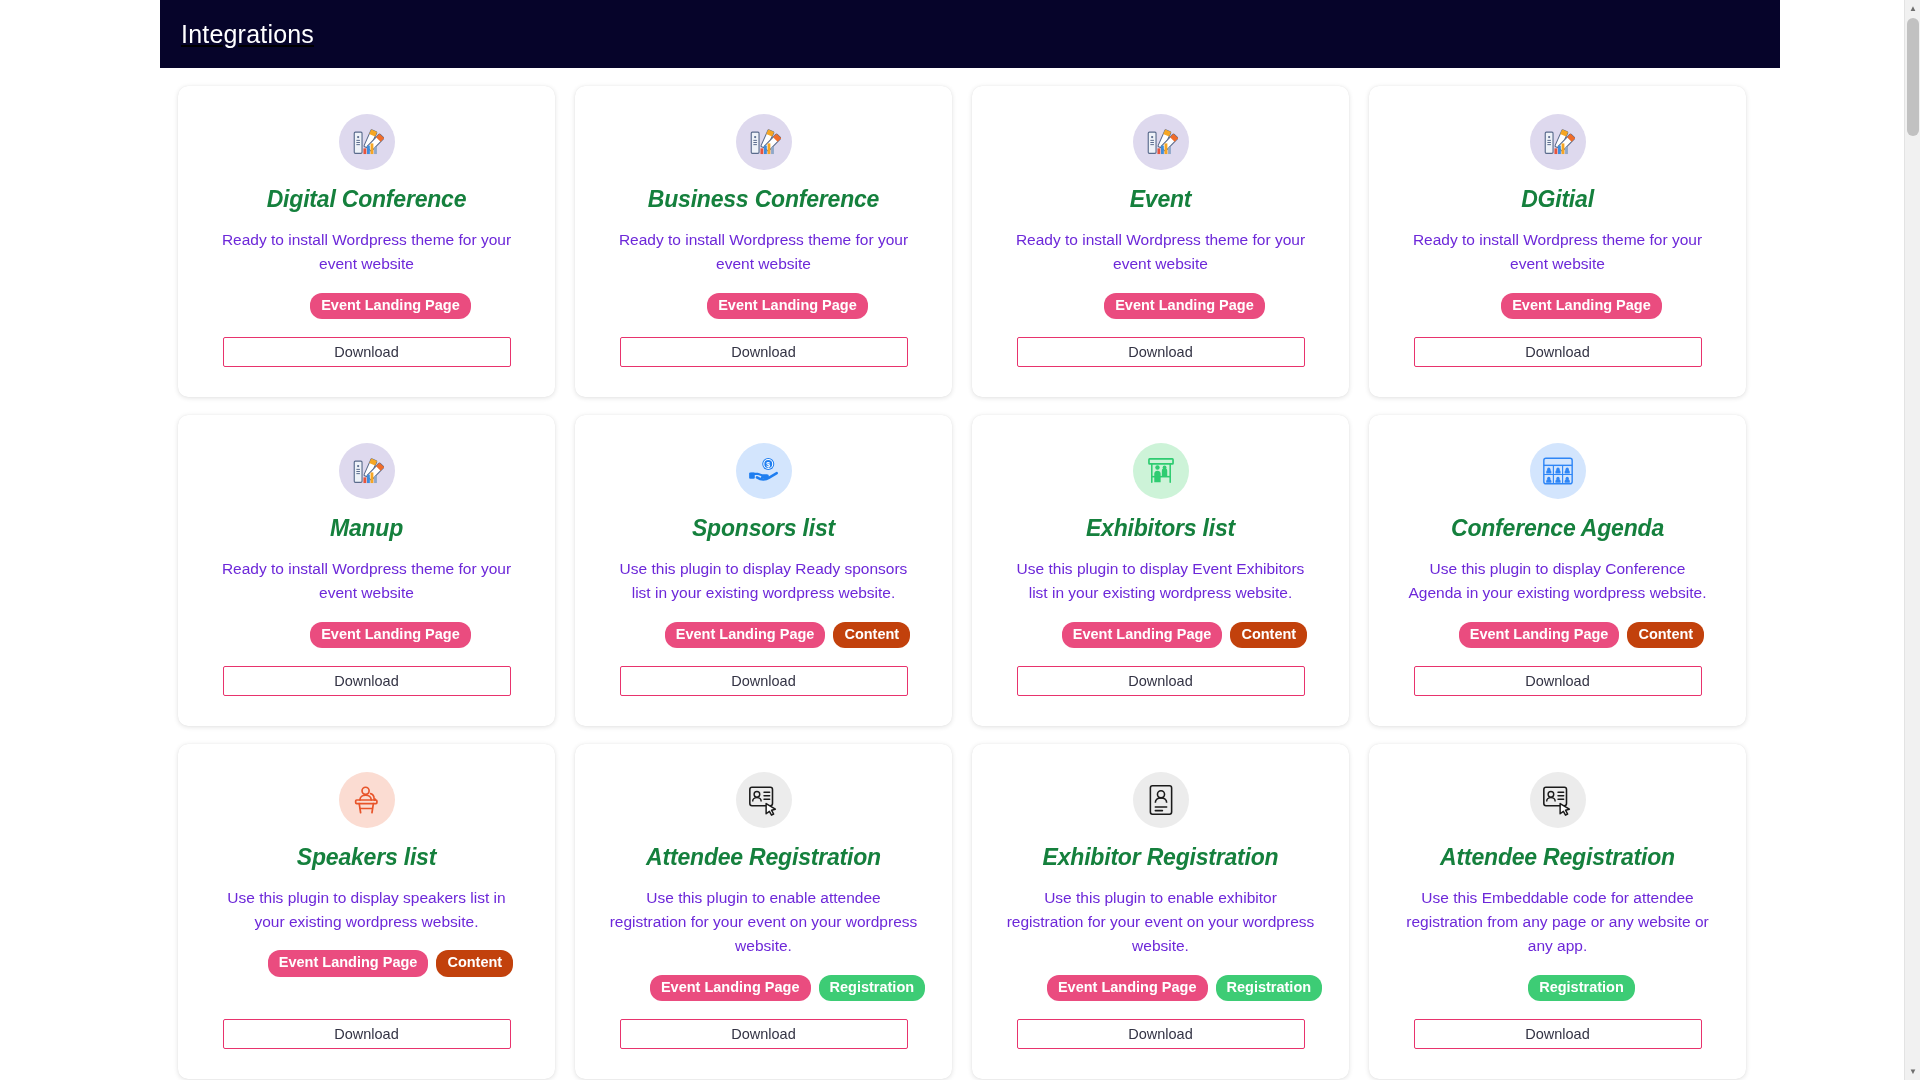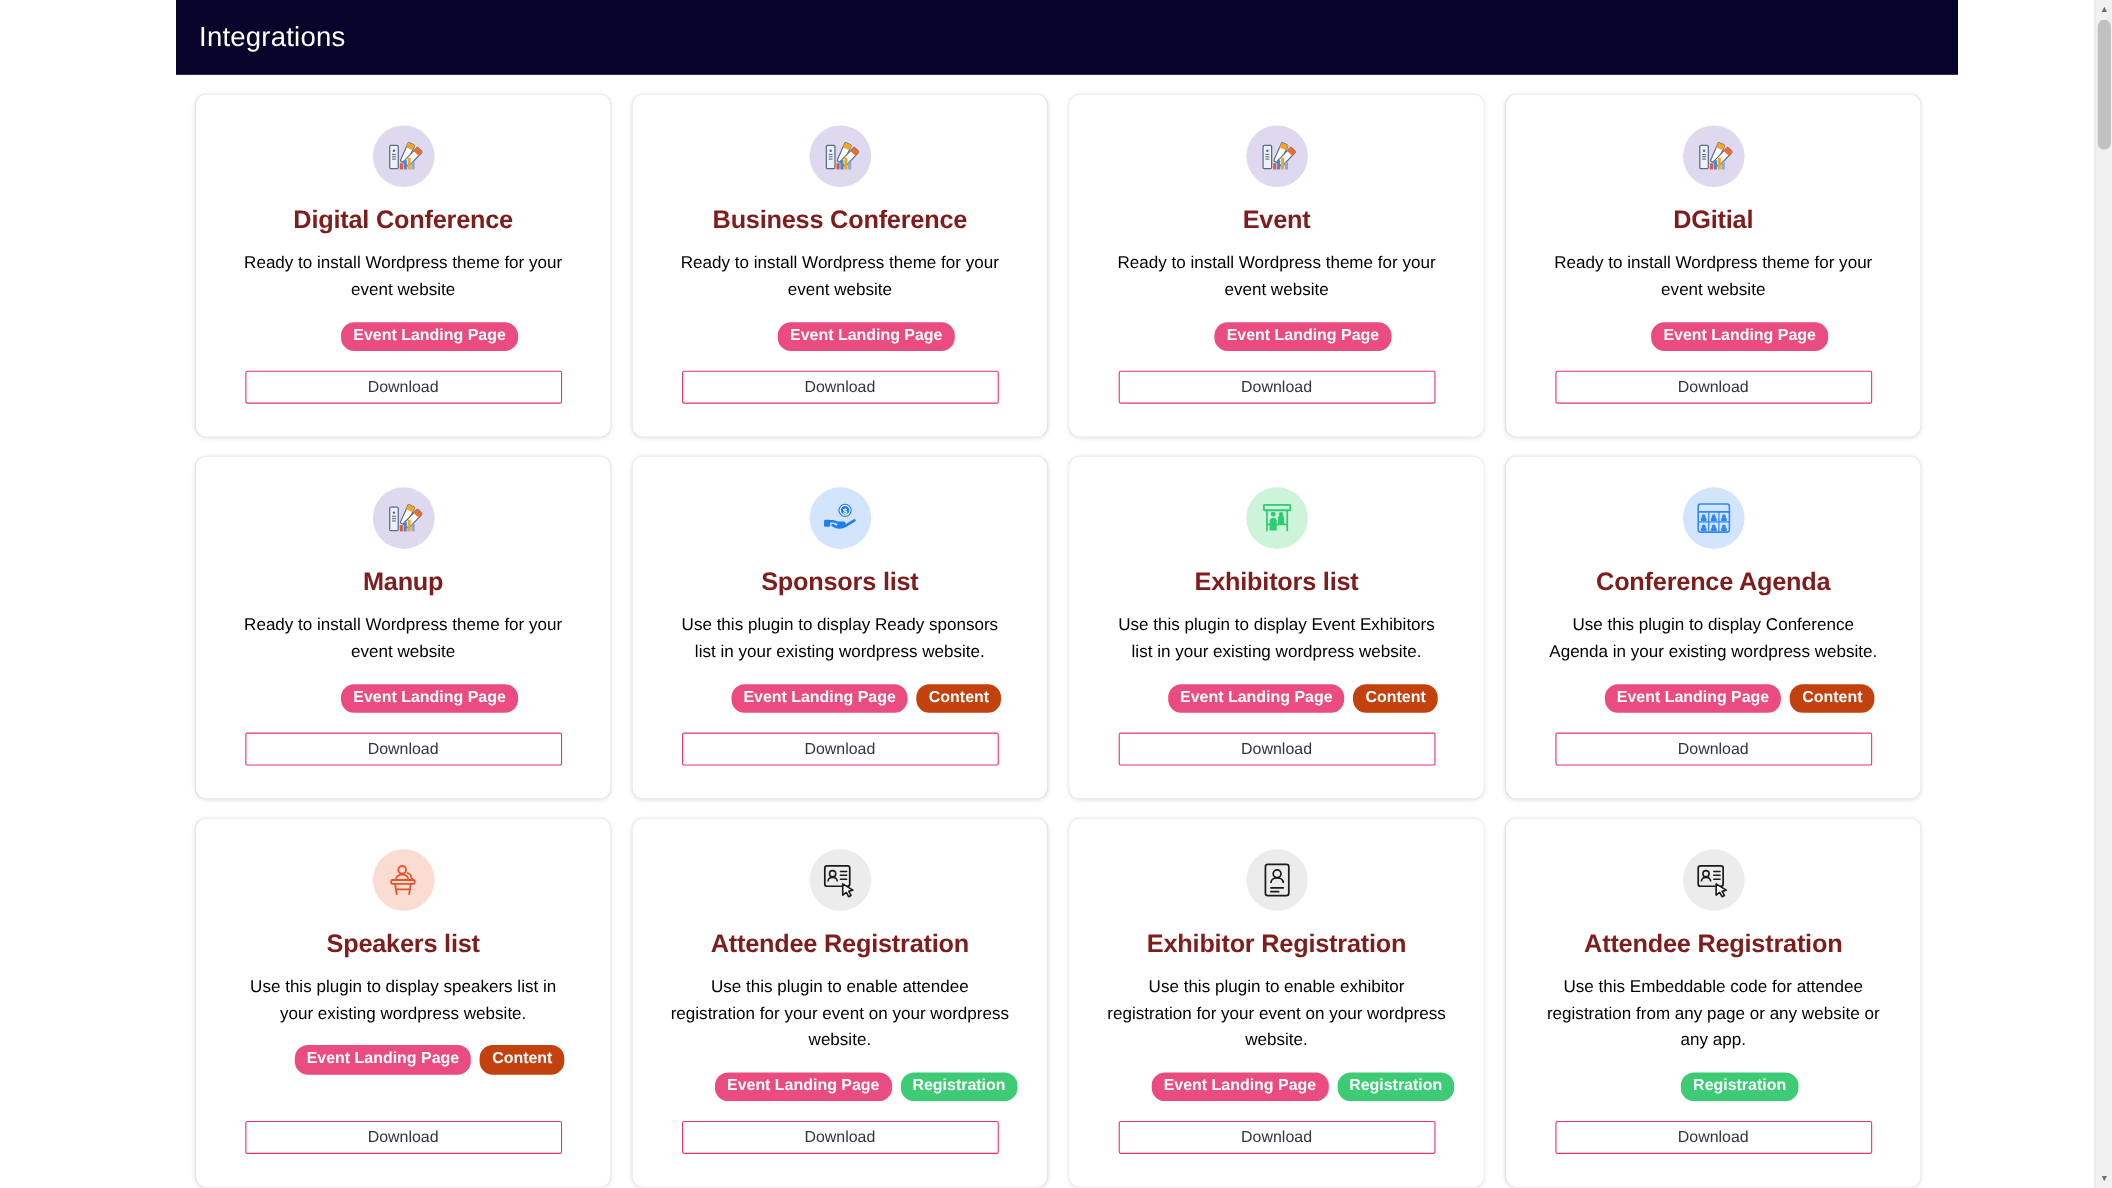--- a/index.html
+++ b/index.html
@@ -11,20 +11,21 @@
   }
   #root { width: 1920px; height: 1080px; position: relative; background:#fff; }
 
   
   .header {
     position: absolute;
     left: 160px; top: 0; width: 1620px; height: 68px;
     background: #06042a;
     display: flex; align-items: center;
     padding-left: 21px;
+    text-decoration: underline;
   }
   .header-title {
     color: #ffffff;
     font-size: 25px;
     font-weight: 400;
     letter-spacing: .2px;
   }
 
   
   .gutter-left { position:absolute; left:0; top:0; width:160px; height:1080px; background:#fff; }
@@ -70,29 +71,30 @@
   .icon-wrap {
     width:56px; height:56px; border-radius:50%;
     display:flex; align-items:center; justify-content:center;
     margin-bottom: 16px;
   }
   .icon-wrap svg { display:block; }
 
   .card-title {
     font-size: 23px;
     font-weight: 700;
-    color: #7f1d1d;
+    color: #15803d;
     text-align:center;
     line-height: 1.2;
     margin-bottom: 14px;
     letter-spacing: -0.2px;
+    font-style: italic;
   }
   .card-desc {
     font-size: 15.5px;
-    color: #000000;
+    color: #6d28d9;
     text-align:center;
     line-height: 1.58;
     margin-bottom: 16px;
     max-width: 310px;
   }
   .badges {
     display:flex; flex-wrap:wrap; gap:8px;
     justify-content:center; align-items:center;
     margin-bottom: 18px;
     margin-left: 48px;

